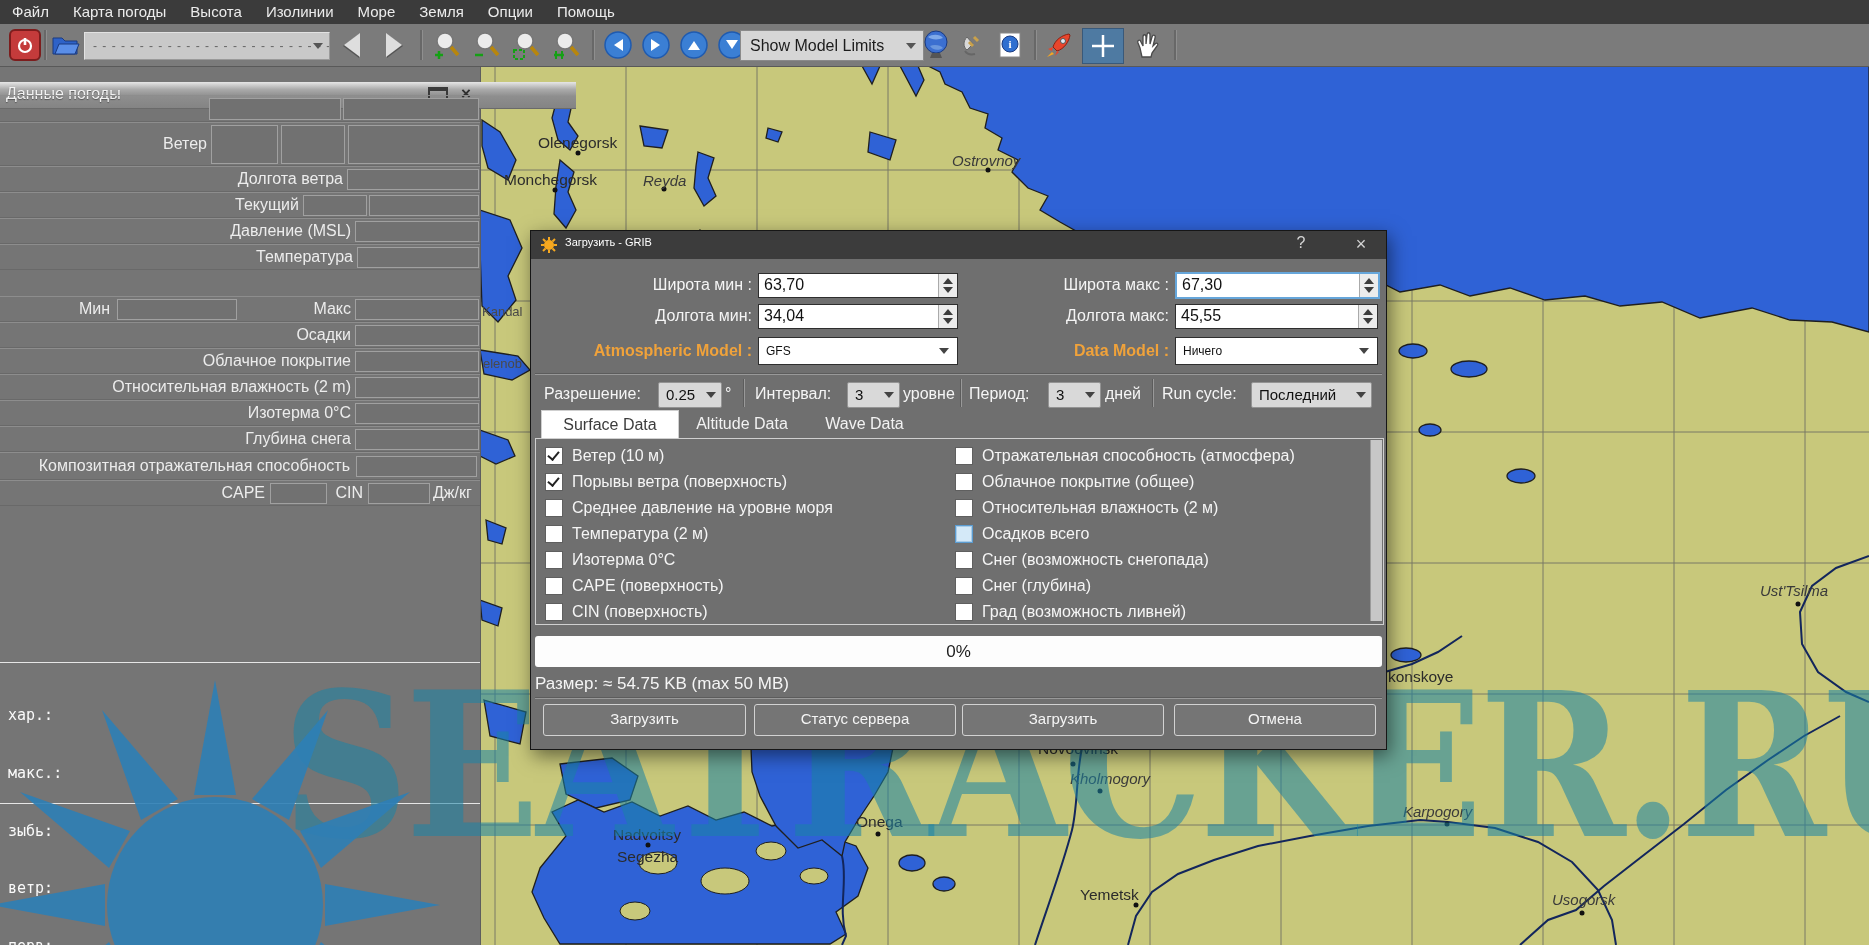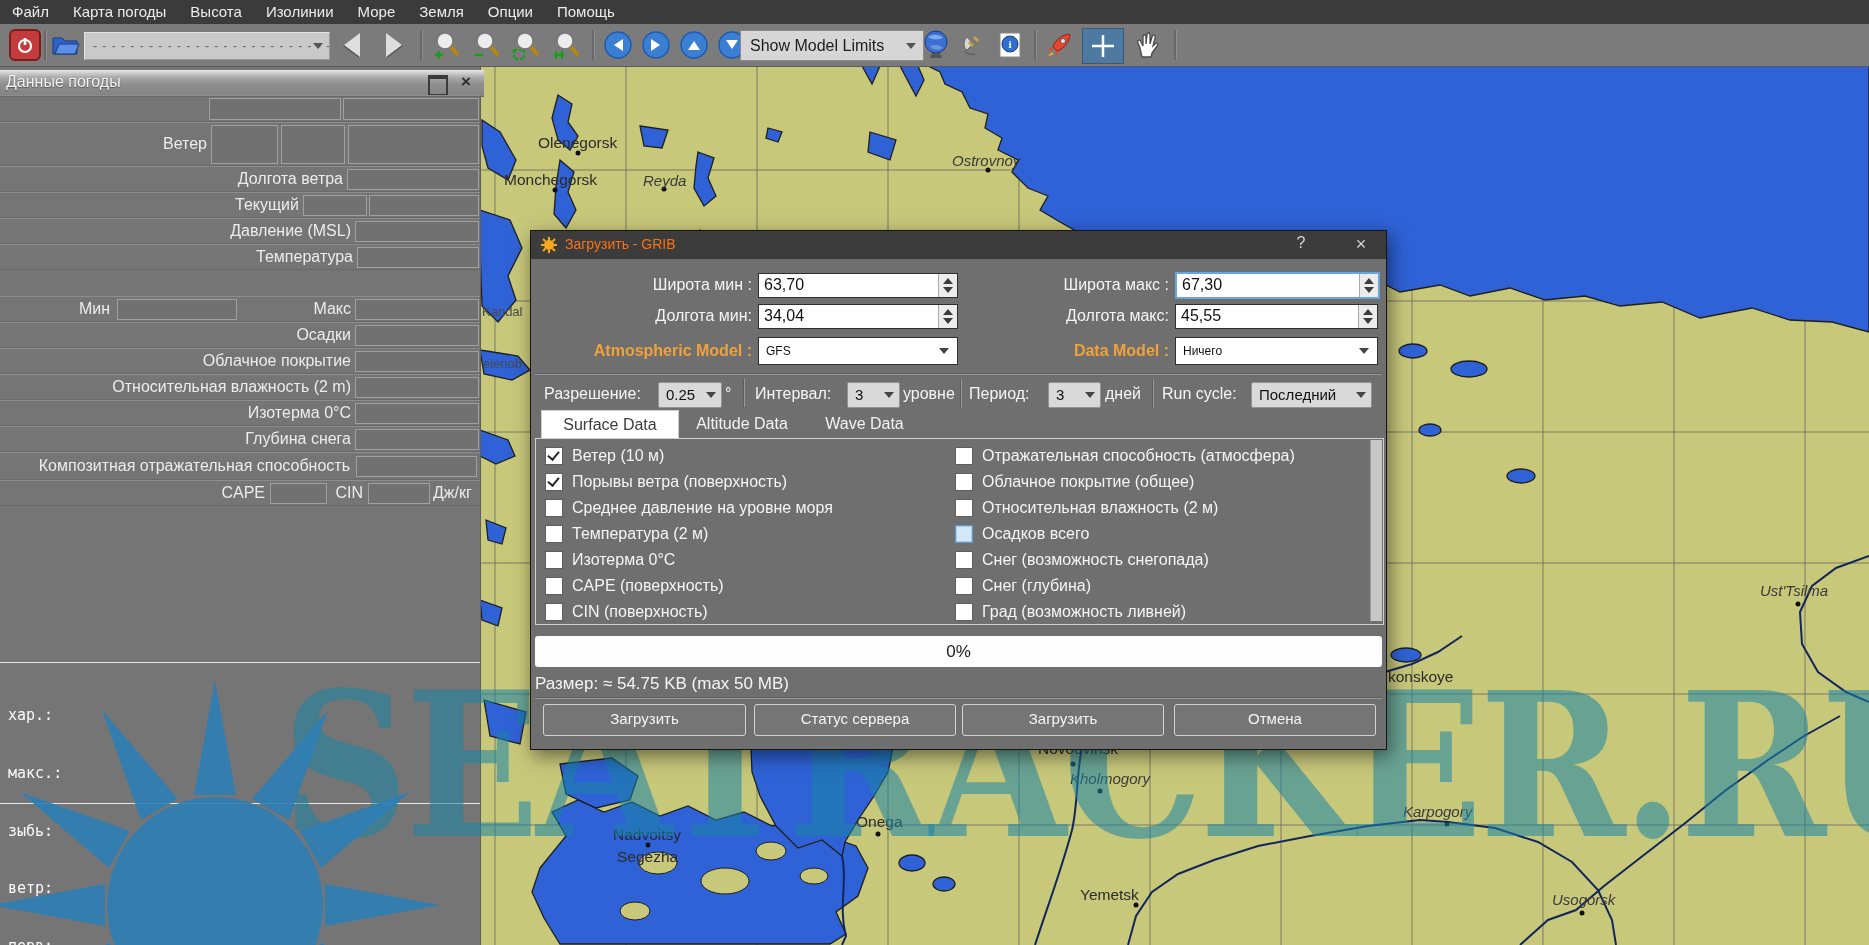--- a/index.html
+++ b/index.html
@@ -24,21 +24,21 @@
   .navtri.left{border-right:16px solid #dedede;filter:drop-shadow(-1px 1px 0 #555);}
   .navtri.right{border-left:16px solid #dedede;filter:drop-shadow(1px 1px 0 #555);}
   .chev{position:absolute;width:0;height:0;border-left:5px solid transparent;border-right:5px solid transparent;
         border-top:6px solid #555;top:50%;margin-top:-3px;}
   .mlimits{position:absolute;left:740px;top:6px;width:173px;height:29px;background:#d6d6d6;
            border:1px solid #8a8a8a;color:#1c1c1c;font-size:16px;line-height:29px;padding-left:9px;}
   .toolbtn-hl{background:#4e7aa2;border:1px solid #39597a;}
   
   #wpanel{position:absolute;left:0;top:66px;width:480px;height:879px;background:#757575;z-index:2;
           border-right:1px solid #5e5e5e;}
-  #wtitle{position:absolute;left:0;top:4px;width:484px;height:26px;
+  #wtitle{position:absolute;left:0;top:16px;width:576px;height:26px;
           background:linear-gradient(#e6e6e6 0%,#ababab 28%,#8e8e8e 55%,#848484 100%);
           border-bottom:1px solid #6a6a6a;}
   #wtitle .t{position:absolute;left:6px;top:3px;font-size:16px;color:#f2f2f2;text-shadow:0 1px 1px #555;}
   .mini{position:absolute;top:5px;width:16px;height:15px;}
   .mini.float{left:428px;border:2px solid #3a3a3a;border-top-width:4px;background:transparent;}
   .mini.close{left:458px;color:#2e2e2e;font-size:17px;line-height:14px;text-align:center;font-weight:bold;}
   .prow{position:absolute;left:0;width:480px;border-top:1px solid #8d8d8d;border-bottom:1px solid #696969;}
   .plabel{position:absolute;top:50%;transform:translateY(-50%);left:0;text-align:right;
           color:#ececec;font-size:16px;white-space:nowrap;}
   .vbox{position:absolute;background:#717171;border:1px solid #a0a0a0;}
@@ -47,21 +47,21 @@
   .hline{position:absolute;left:0;width:480px;height:1px;background:#e6e6e6;}
   
   #wmark{position:absolute;left:282px;top:648px;z-index:3;pointer-events:none;
          font-family:"DejaVu Serif",serif;font-weight:bold;font-size:200px;letter-spacing:-4px;
          color:rgba(26,131,165,0.55);white-space:nowrap;transform:scaleX(0.88);transform-origin:left top;}
   #sun{position:absolute;left:0;top:0;z-index:3;pointer-events:none;}
   
   #dlg{position:absolute;left:530px;top:230px;width:855px;height:518px;background:#6f6f6f;
        border:1px solid #161616;box-shadow:3px 6px 18px rgba(0,0,0,.5);z-index:5;}
   #dlg-title{position:absolute;left:0;top:0;width:855px;height:28px;background:#3c3c3c;}
-  #dlg-title .t{position:absolute;left:34px;top:5px;color:#f97316;font-size:14px;text-align:right;}
+  #dlg-title .t{position:absolute;left:34px;top:5px;color:#ffffff;font-size:11px;text-align:right;}
   #dlg-title .hb{position:absolute;top:3px;color:#d5d5d5;font-size:16px;width:24px;text-align:center;}
   .dlabel{position:absolute;color:#f5f5f5;font-size:16px;text-align:right;white-space:nowrap;}
   .olabel{position:absolute;color:#f0a23a;font-weight:bold;font-size:16px;text-align:right;white-space:nowrap;}
   .spin{position:absolute;height:23px;background:#fff;border:1px solid #2e2e2e;}
   .spin .val{position:absolute;left:5px;top:2px;font-size:16px;color:#111;}
   .spin .btns{position:absolute;right:0;top:0;bottom:0;width:18px;background:#ececec;border-left:1px solid #aaa;}
   .spin .btns::before,.spin .btns::after{content:"";position:absolute;left:4px;width:0;height:0;
         border-left:5px solid transparent;border-right:5px solid transparent;}
   .spin .btns::before{top:4px;border-bottom:6px solid #3c3c3c;}
   .spin .btns::after{bottom:4px;border-top:6px solid #3c3c3c;}

